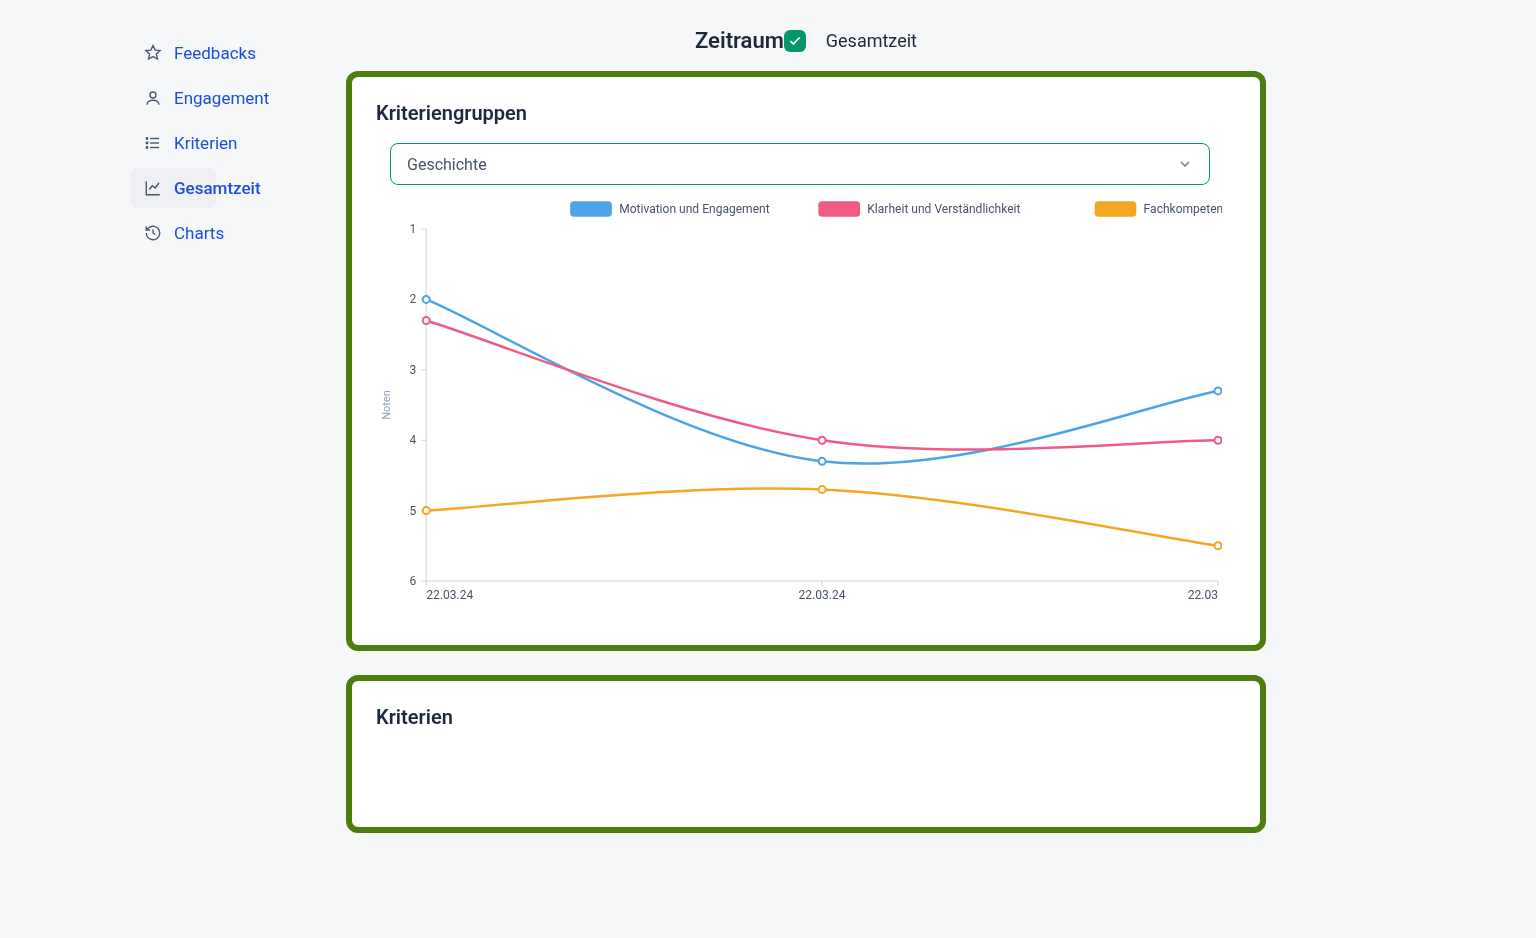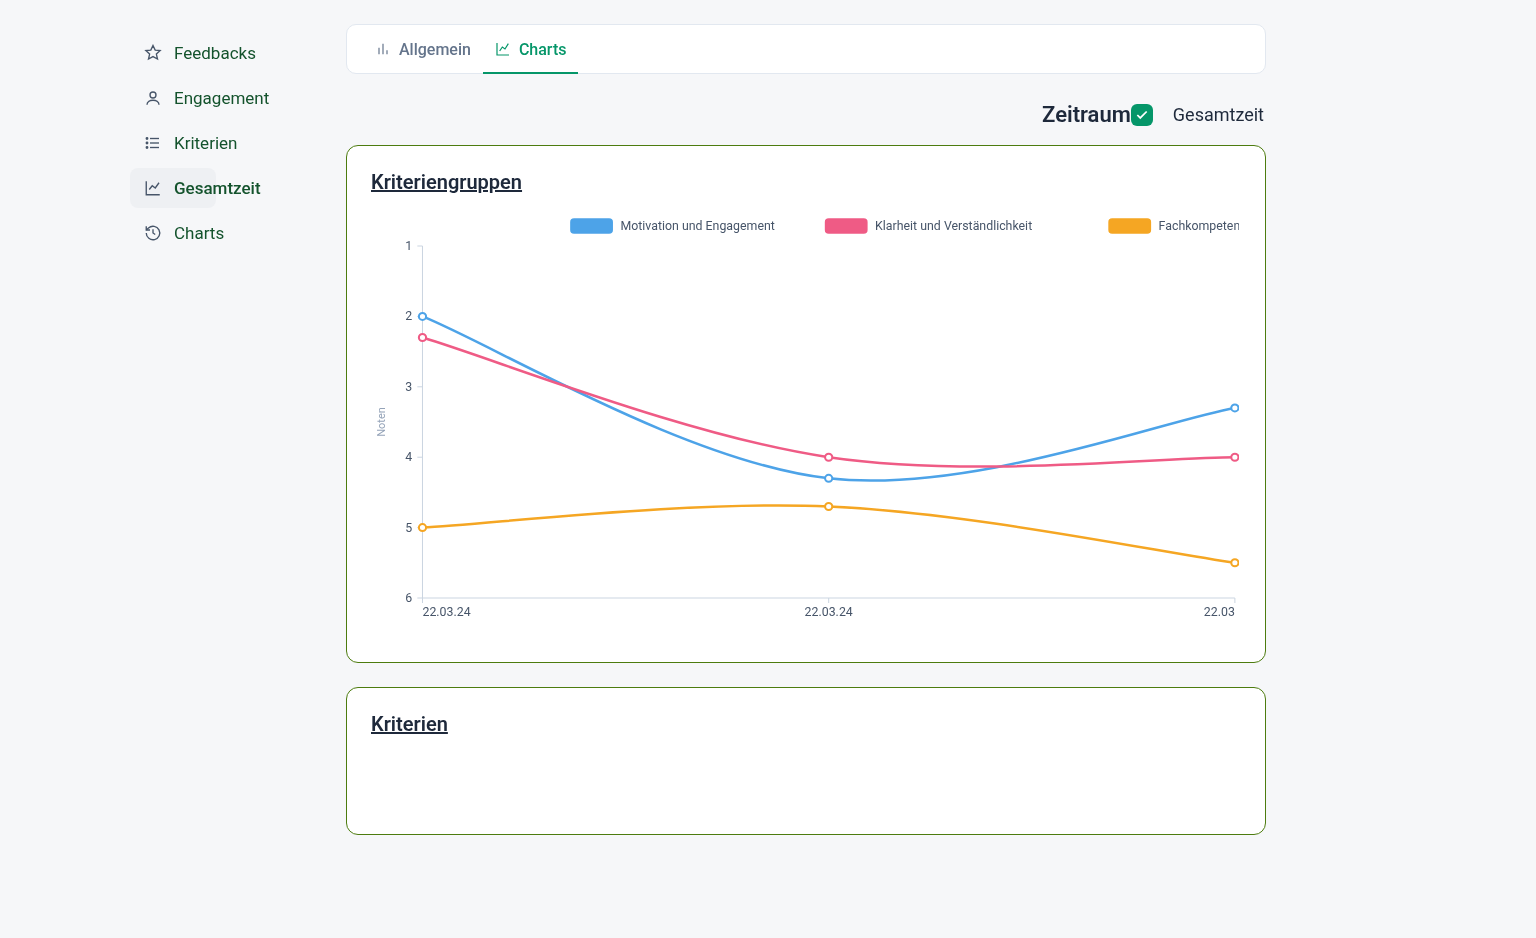--- a/index.html
+++ b/index.html
@@ -22,21 +22,21 @@
     }
     .side-item {
       display: flex;
       align-items: center;
       gap: 12px;
       height: 40px;
       margin: 5px 130px 5px 130px;
       padding: 0 14px;
       border-radius: 8px;
       font-size: 17px;
-      color: #14532d;
+      color: #1d4ed8;
       cursor: pointer;
       white-space: nowrap;
     }
     .side-item.active {
       background: #eef0f3;
       font-weight: 500;
     }
     .side-icon { width: 18px; height: 18px; stroke: #475569; fill: none; stroke-width: 1.8; flex-shrink: 0; }
 
     
@@ -71,43 +71,42 @@
       left: 0; right: 0; bottom: -1px;
       height: 2px;
       background: #059669;
     }
     .tab-icon { width: 16px; height: 16px; stroke: currentColor; fill: none; stroke-width: 1.8; }
 
     
     .zeitraum-row {
       display: flex;
       align-items: center;
-      justify-content: flex-end;
+      justify-content: center;
       margin: 28px 2px 18px 2px;
     }
     .zeitraum-row h2 { font-size: 22px; font-weight: 600; color: #1e293b; }
     .gesamt {
       display: flex; align-items: center; gap: 20px;
       font-size: 18px; color: #1e293b;
     }
     .checkbox {
       width: 22px; height: 22px; border-radius: 6px;
       background: #059669; display: flex; align-items: center; justify-content: center;
       cursor: pointer;
     }
     .checkbox svg { width: 14px; height: 14px; stroke: #fff; stroke-width: 3; fill: none; }
 
     
     .card {
       background: #fff;
-      border: 1px solid #4d7c0f;
+      border: 6px solid #4d7c0f;
       border-radius: 12px;
-      padding: 24px 24px 30px 24px;
+      padding: 24px 36px 30px 24px;
       margin-bottom: 24px;
-      text-decoration: underline;
     }
     .card h3 { font-size: 20px; font-weight: 600; color: #1e293b; margin-bottom: 18px; }
 
     
     .select {
       border: 1.5px solid #059669;
       border-radius: 8px;
       height: 42px;
       display: flex; align-items: center; justify-content: space-between;
       padding: 0 16px;
@@ -168,53 +167,42 @@
           <path d="M3 12a9 9 0 1 0 3-6.7L3 8"></path>
           <polyline points="3 3 3 8 8 8"></polyline>
           <path d="M12 7v5l3 2"></path>
         </svg>
       <span>Charts</span>
     </div>
   </nav>
 
   <main class="main">
 
-    <div class="tabbar">
-      <div class="tab">
-        <svg class="tab-icon" viewBox="0 0 24 24">
-            <line x1="6" y1="20" x2="6" y2="10"></line>
-            <line x1="12" y1="20" x2="12" y2="4"></line>
-            <line x1="18" y1="20" x2="18" y2="14"></line>
-          </svg>
-        <span>Allgemein</span>
-      </div>
-      <div class="tab active">
-        <svg class="tab-icon" viewBox="0 0 24 24">
-            <path d="M3 3v18h18"></path>
-            <path d="M7 15l4-6 4 3 5-8"></path>
-          </svg>
-        <span>Charts</span>
-      </div>
-    </div>
 
     <div class="zeitraum-row">
       <h2>Zeitraum</h2>
       <div class="gesamt">
         <div class="checkbox">
           <svg viewBox="0 0 24 24">
               <polyline points="4 12 9 17 20 6"></polyline>
             </svg>
         </div>
         <span>Gesamtzeit</span>
       </div>
     </div>
 
     <section class="card">
       <h3>Kriteriengruppen</h3>
 
+      <div class="select">
+        <span>Geschichte</span>
+        <svg viewBox="0 0 24 24">
+            <polyline points="6 9 12 15 18 9"></polyline>
+          </svg>
+      </div>
 
       <div class="chart-wrap">
         <svg class="chart" id="chart-svg" viewBox="0 0 840 420" preserveAspectRatio="none">
             <g class="legend-item">
               <rect x="192" y="7" width="40" height="14" rx="3" fill="#4da3e8" stroke="#4da3e8" stroke-width="1.5"></rect>
               <text x="240" y="18" font-size="12" fill="#475569">Motivation und Engagement</text>
             </g>
             <g class="legend-item">
               <rect x="439" y="7" width="40" height="14" rx="3" fill="#ef5b85" stroke="#ef5b85" stroke-width="1.5"></rect>
               <text x="487" y="18" font-size="12" fill="#475569">Klarheit und Verständlichkeit</text>

